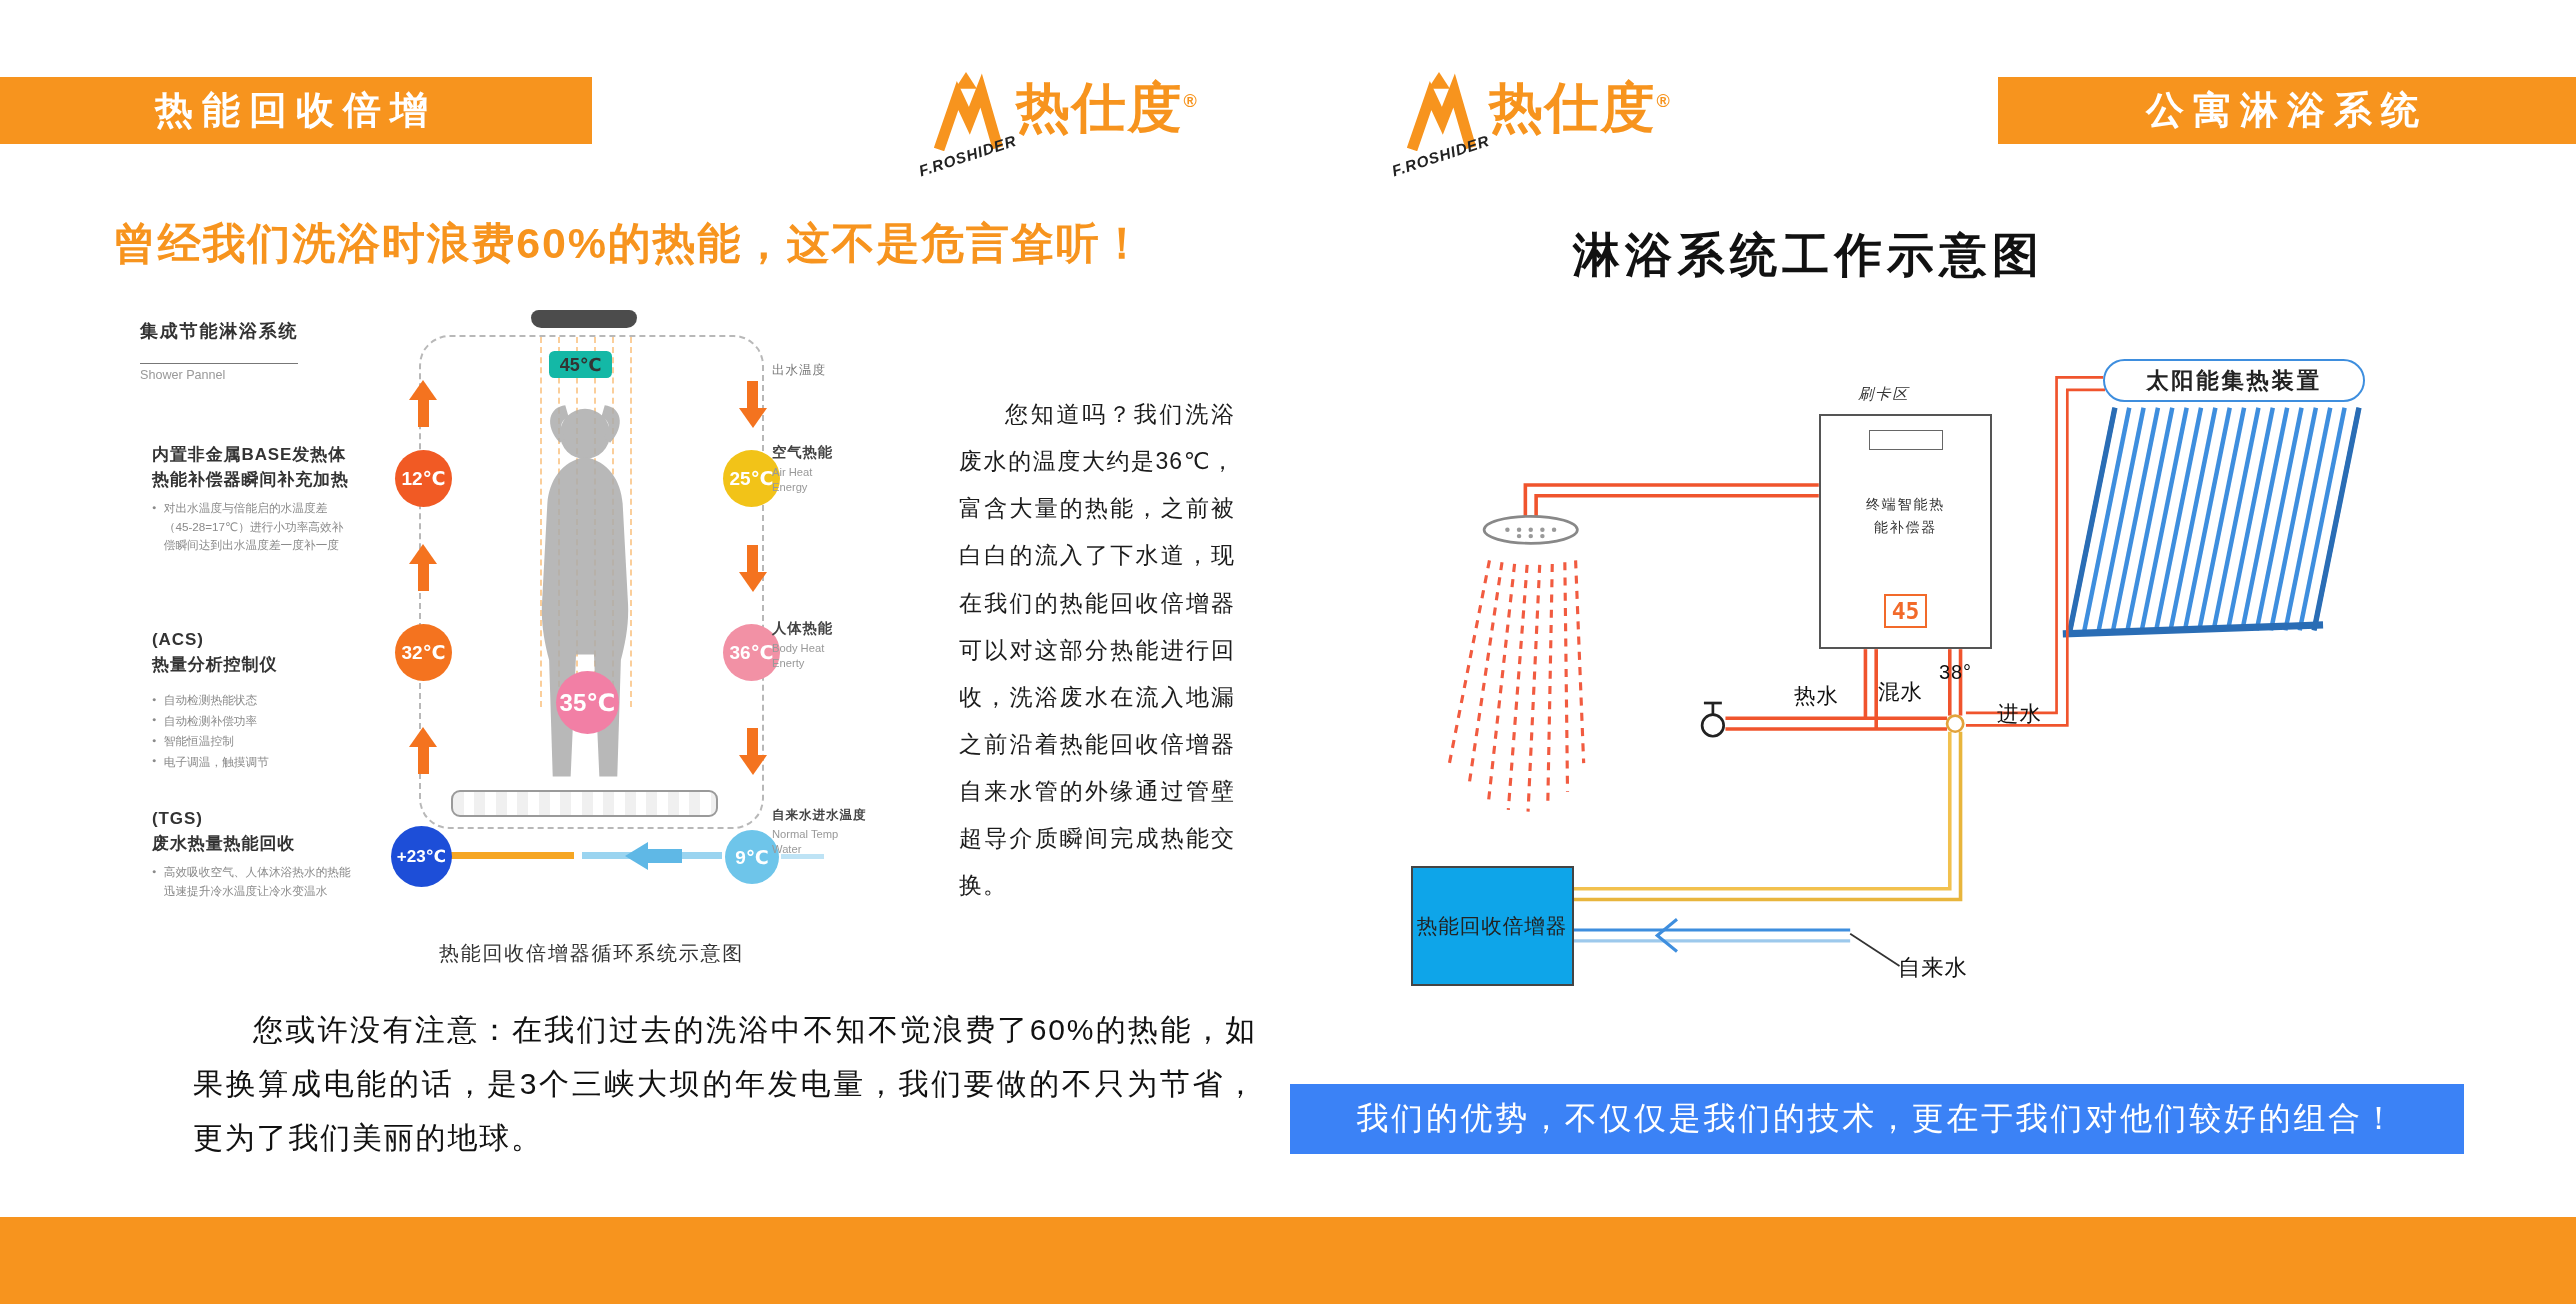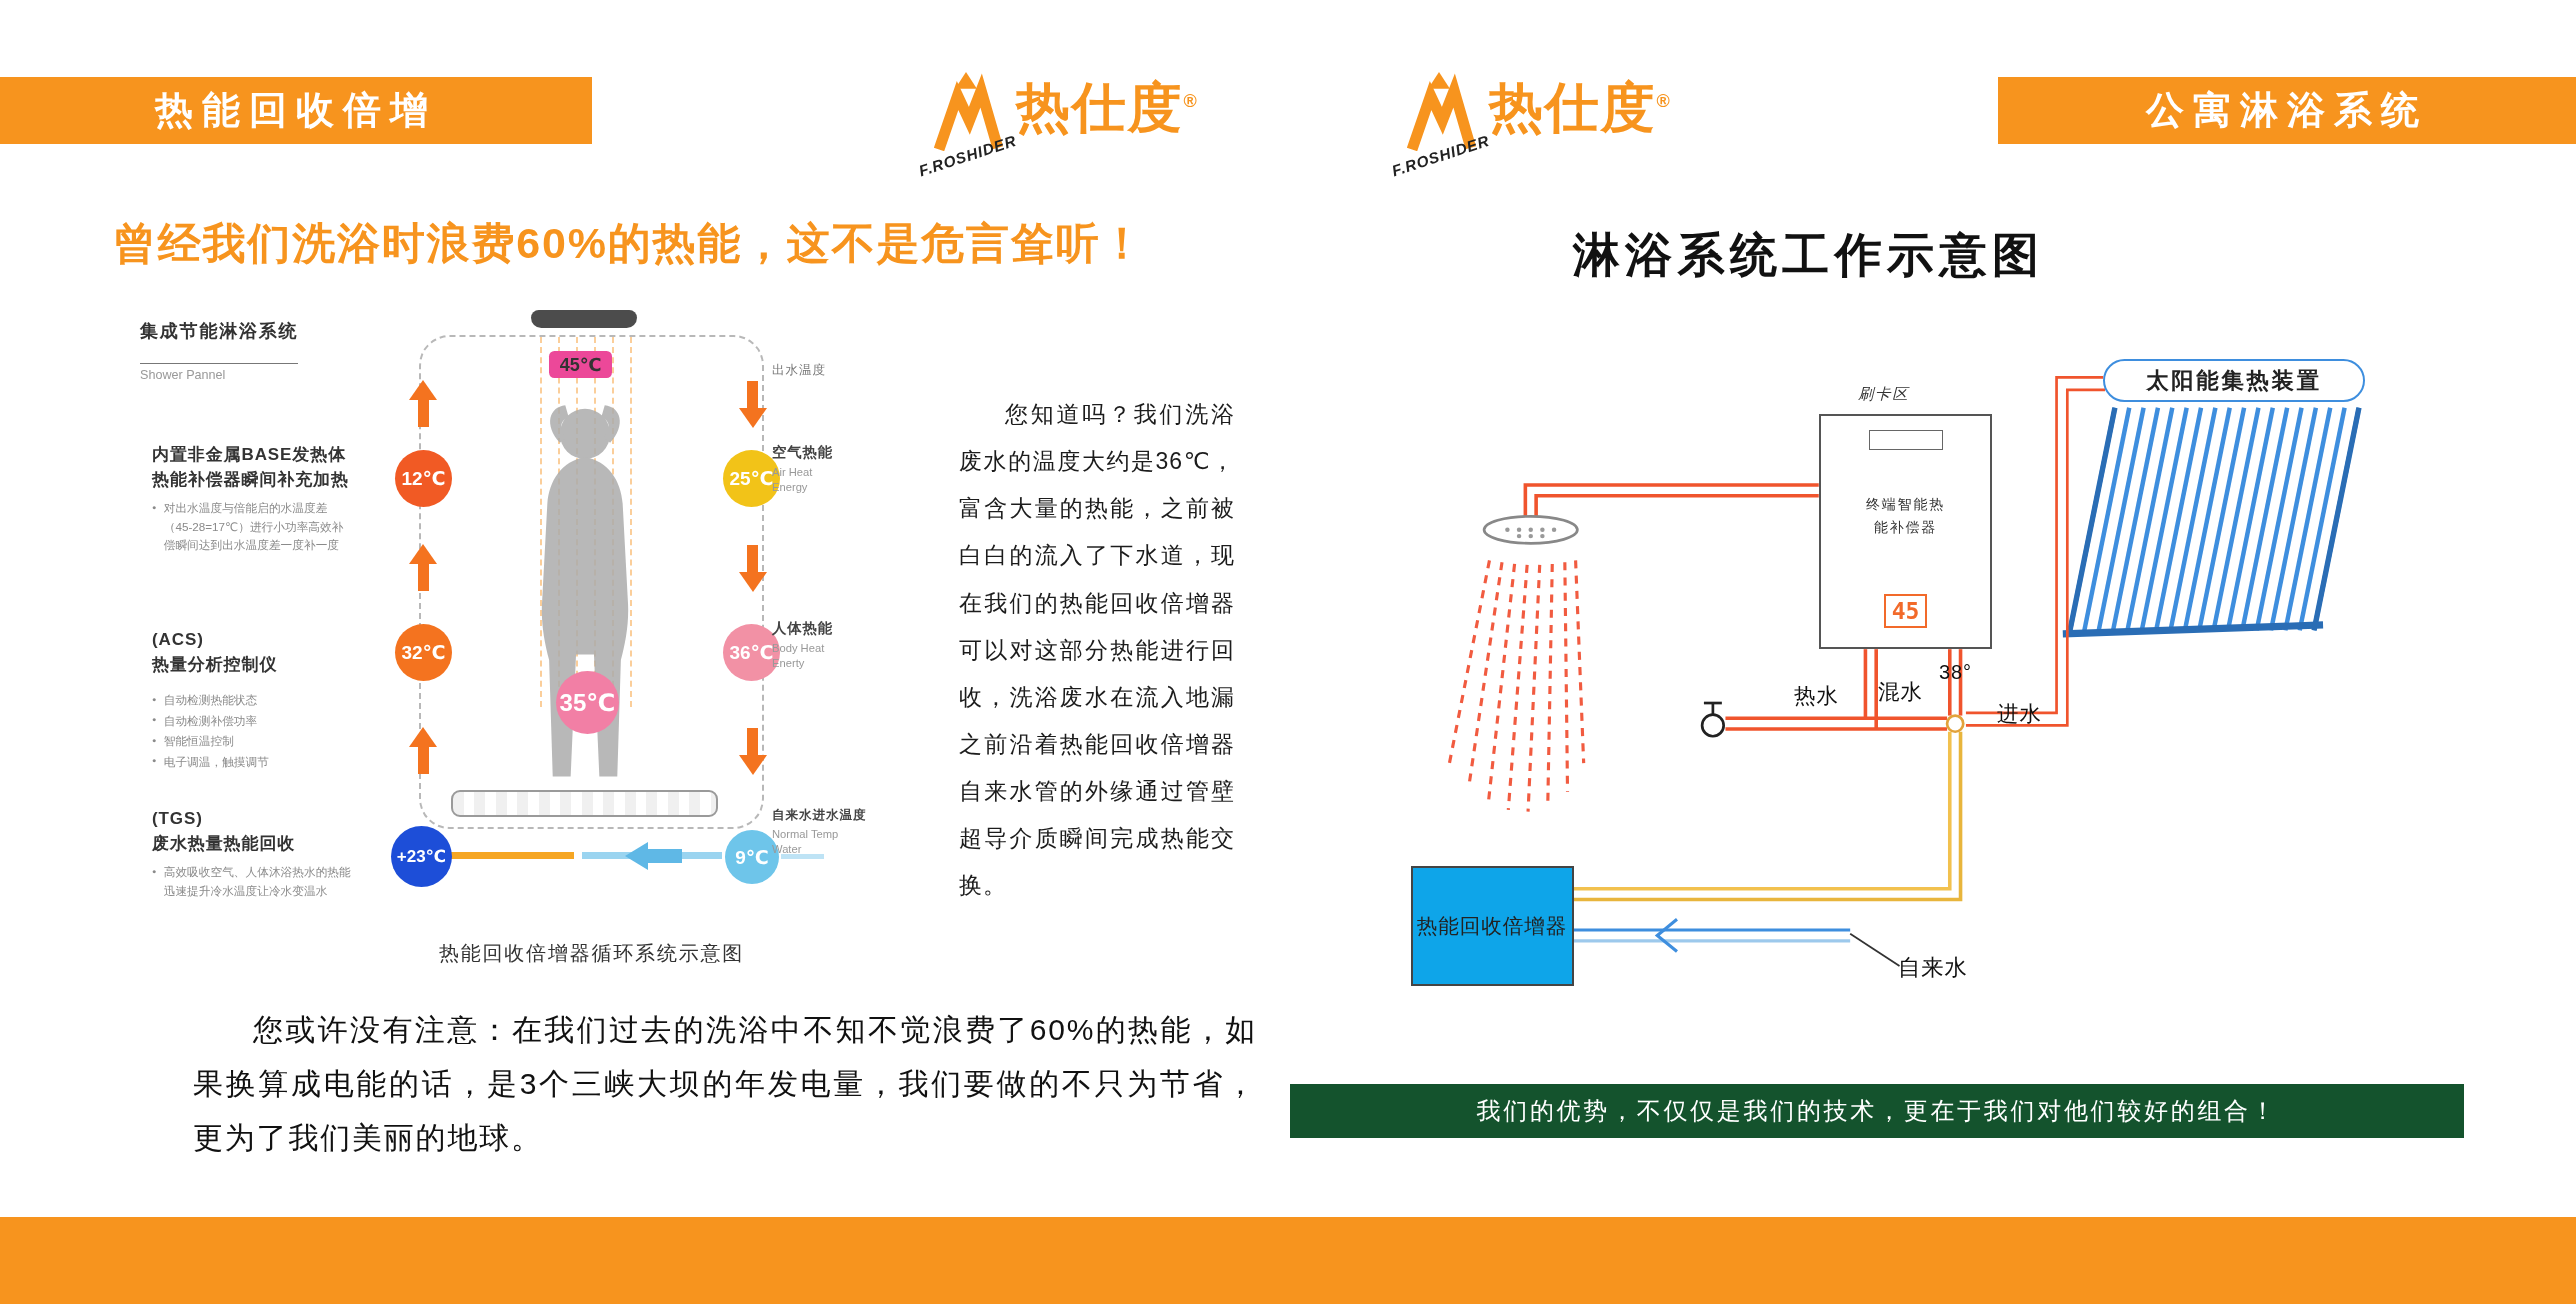--- a/index.html
+++ b/index.html
@@ -47,21 +47,21 @@
   .temp { position:absolute; border-radius:50%; display:flex; align-items:center;
           justify-content:center; color:#fff; font-weight:bold; }
   .t-l1 { left:255px; top:138px; width:57px; height:57px; background:#F15A24; font-size:19px; }
   .t-l2 { left:255px; top:312px; width:57px; height:57px; background:#F4731F; font-size:19px; }
   .t-l3 { left:251px; top:514px; width:61px; height:61px; background:#1d4ed8; font-size:17px; }
   .t-r1 { left:583px; top:138px; width:57px; height:57px; background:#F2C318; font-size:19px; }
   .t-r2 { left:583px; top:312px; width:57px; height:57px; background:#F291A5; font-size:19px; }
   .t-r3 { left:585px; top:518px; width:54px; height:54px; background:#6EC5EA; font-size:19px; }
   .t-c  { left:416px; top:359px; width:63px; height:63px; background:#F27FA5; font-size:24px; }
 
-  .outlet-pill { position:absolute; left:409px; top:39px; background:#ec4899; color:#333;
+  .outlet-pill { position:absolute; left:409px; top:39px; background:#14b8a6; color:#333;
                  font-size:18px; font-weight:bold; padding:2.7px 10.8px; border-radius:5.4px; }
 
   .arrow { position:absolute; width:29px; height:48px; }
   .arrow::before { content:""; position:absolute; left:0; top:0;
                    border-left:14.4px solid transparent; border-right:14.4px solid transparent;
                    border-bottom:20px solid #F4731F; }
   .arrow::after { content:""; position:absolute; left:9px; top:18px; width:10.8px; height:29px;
                   background:#F4731F; }
   .arrow.down { transform:rotate(180deg); }
   .a1 { left:269px; top:68px; }  .a2 { left:269px; top:232px; } .a3 { left:269px; top:415px; }
@@ -137,23 +137,23 @@
   .recovery-box { position:absolute; left:13.5px; top:521px; width:163px; height:120px;
                   border:2.7px solid #444; background:#0ea5e9; display:flex; align-items:center;
                   justify-content:center; font-size:20.6px; color:#222; letter-spacing:0.9px; }
   .plabel { position:absolute; font-size:21.5px; color:#111; letter-spacing:0.9px; }
   .pl-hot { left:397px; top:336px; }
   .pl-mix { left:481px; top:332px; }
   .pl-38  { left:542px; top:316px; font-size:20px; }
   .pl-in  { left:600px; top:354px; }
   .pl-tap { left:501px; top:607px; font-size:22.4px; }
 
-  .blue-banner { position:absolute; left:1290px; top:1084px; width:1174px; height:54px;
-                 background:#14532d; color:#fff; display:flex; align-items:center;
-                 justify-content:center; font-size:24px; letter-spacing:2.7px; }
+  .blue-banner { position:absolute; left:1290px; top:1084px; width:1174px; height:70px;
+                 background:#3b82f6; color:#fff; display:flex; align-items:center;
+                 justify-content:center; font-size:32px; letter-spacing:2.7px; }
   .bottom-bar { position:absolute; left:0; top:1217px; width:2576px; height:87px; background:#F7941E; }
 
   .pre { white-space:pre-line; }
 </style>
 </head>
 <body>
 
 <div class="page">
 
   <div class="topbar tb-left">

